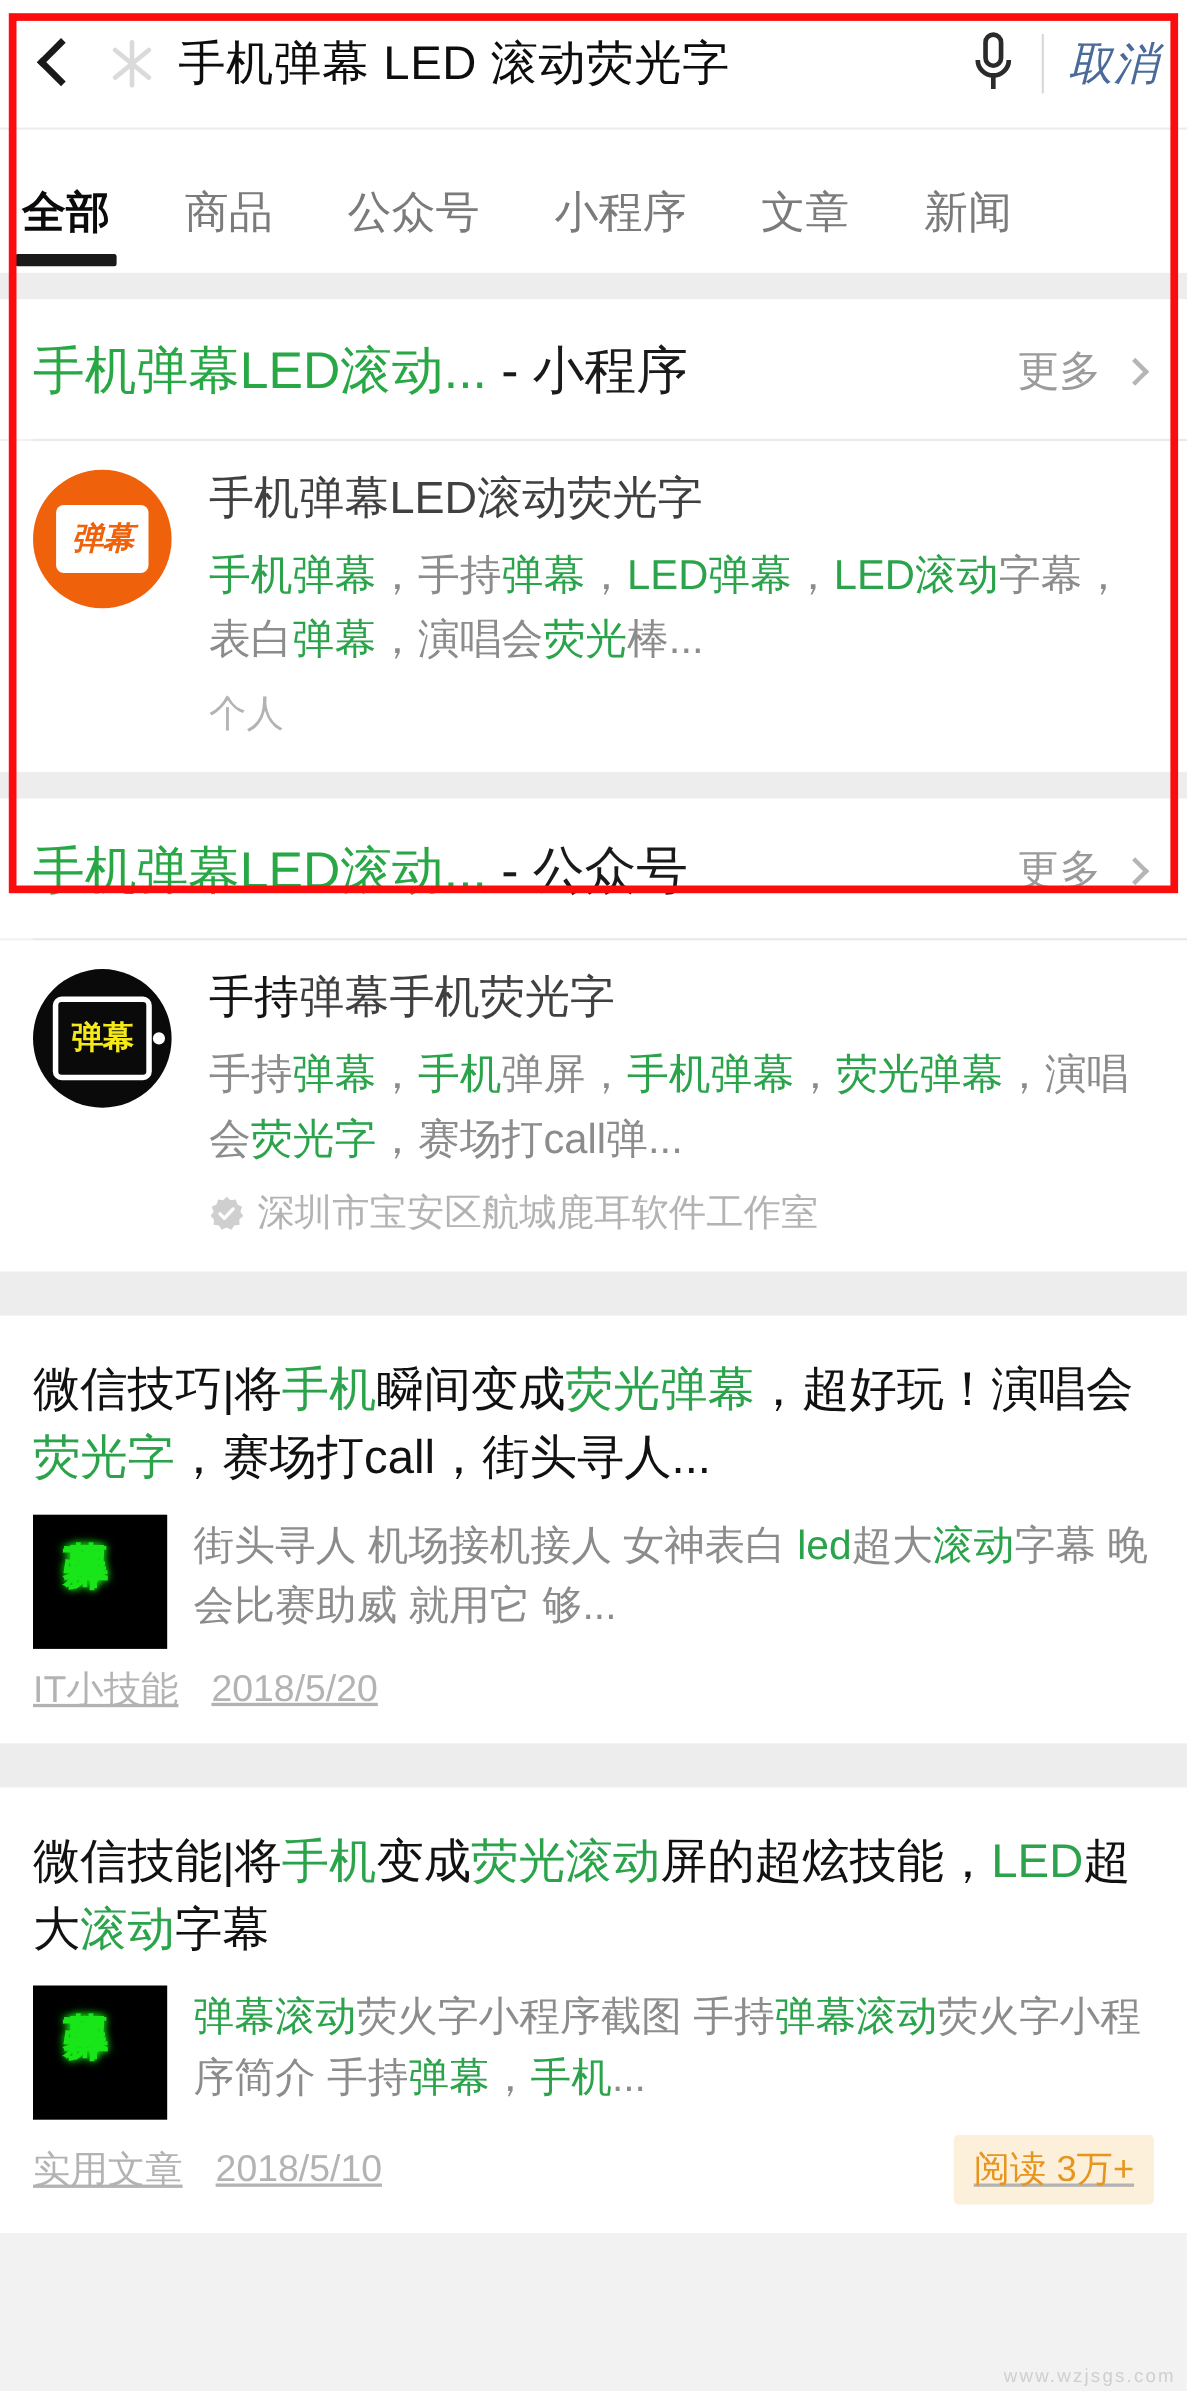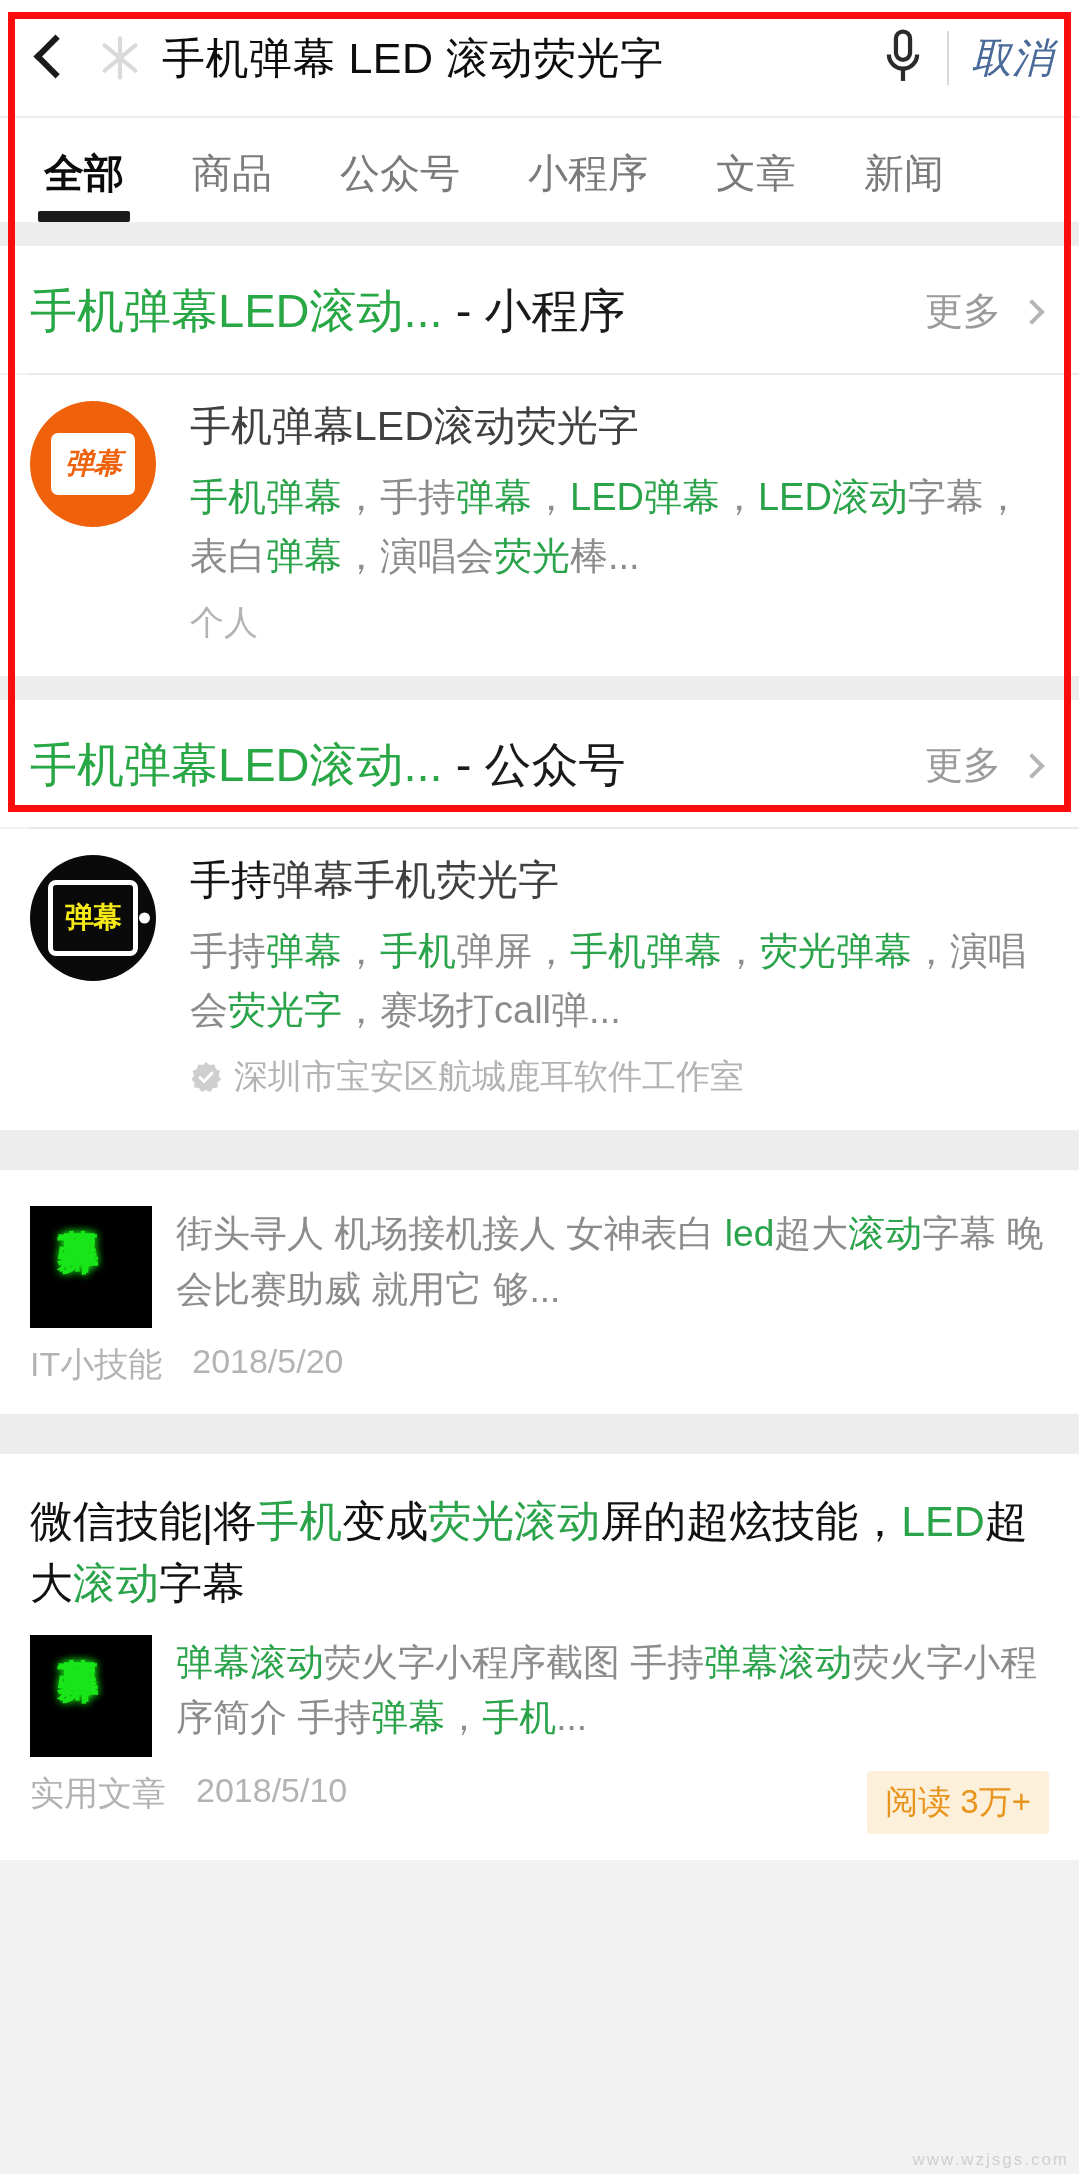--- a/index.html
+++ b/index.html
@@ -63,25 +63,25 @@
     color: #4a6b9a;
     padding-right: 26px;
     white-space: nowrap;
     flex: 0 0 auto;
     font-style: italic;
   }
 
   
   .tabbar {
     position: relative;
-    height: 104px;
-    background: #ffffff;
-    display: flex;
-    align-items: flex-start;
-    padding-left: 44px;
+    height: 130px;
+    background: #ffffff;
+    display: flex;
+    align-items: flex-end;
+    padding-left: 20px;
     overflow: hidden;
   }
   .tab {
     font-size: 40px;
     color: #7b7b7b;
     margin-right: 68px;
     white-space: nowrap;
     position: relative;
     line-height: 110px;
   }
@@ -231,24 +231,25 @@
   .art-desc {
     flex: 1 1 auto;
     font-size: 37px;
     line-height: 1.5;
     color: #8c8c8c;
     min-width: 0;
   }
   .art-desc .hl { color: #2aa34a; }
   .art-foot {
     display: flex;
-    align-items: flex-start;
+    align-items: center;
     margin-top: 14px;
     font-size: 34px;
     color: #b3b3b3;
+    text-decoration: underline;
   }
   .art-src { margin-right: 30px; }
   .read-badge {
     margin-left: auto;
     background: #fdf0da;
     color: #e8951d;
     font-size: 33px;
     padding: 9px 18px;
     border-radius: 4px;
     white-space: nowrap;
@@ -349,20 +350,21 @@
           <path d="M10 16.5 l4 4 8-8.5" fill="none" stroke="#ffffff" stroke-width="3" stroke-linecap="round" stroke-linejoin="round"></path>
         </svg>
         <span>深圳市宝安区航城鹿耳软件工作室</span>
       </div>
     </div>
   </div>
 
   <div class="band-tall"></div>
 
   <div class="article">
+    <div class="art-title" id="art0-title"><span class="dim">微信技巧|将</span><span class="hl">手机</span><span class="dim">瞬间变成</span><span class="hl">荧光弹幕</span><span class="dim">，超好玩！演唱会</span><span class="hl">荧光字</span><span class="dim">，赛场打call，街头寻人...</span></div>
     <div class="art-row">
       <div class="thumb">
         <div class="glyphs">屏弹幕</div>
       </div>
       <div class="art-desc" id="art0-desc"><span class="dim">街头寻人 机场接机接人 女神表白 </span><span class="hl">led</span><span class="dim">超大</span><span class="hl">滚动</span><span class="dim">字幕 晚会比赛助威 就用它 够...</span></div>
     </div>
     <div class="art-foot">
       <span class="art-src">IT小技能</span>
       <span>2018/5/20</span>
     </div>

